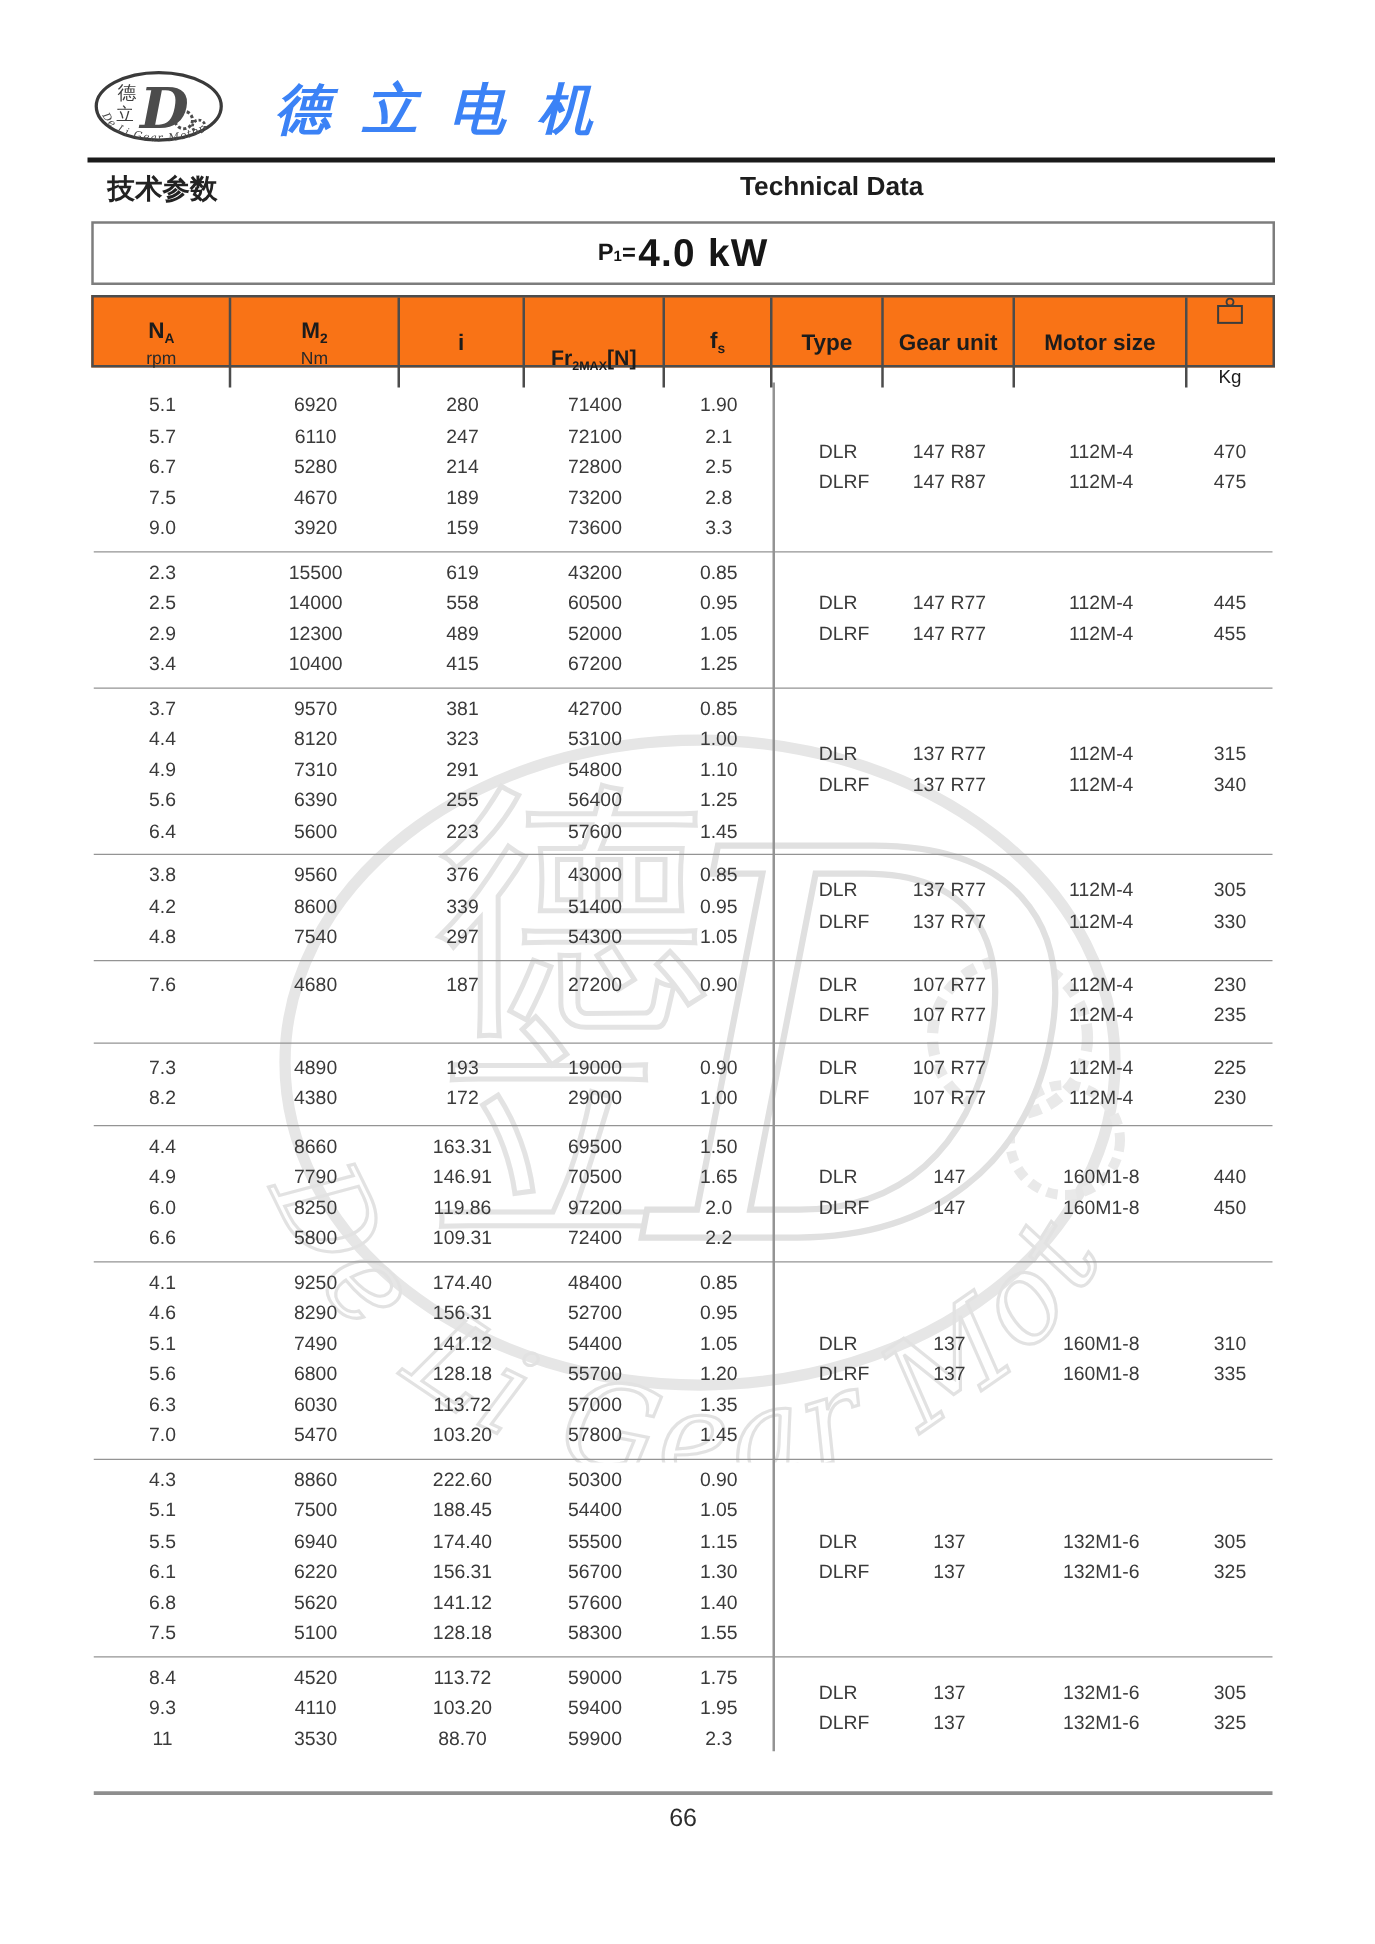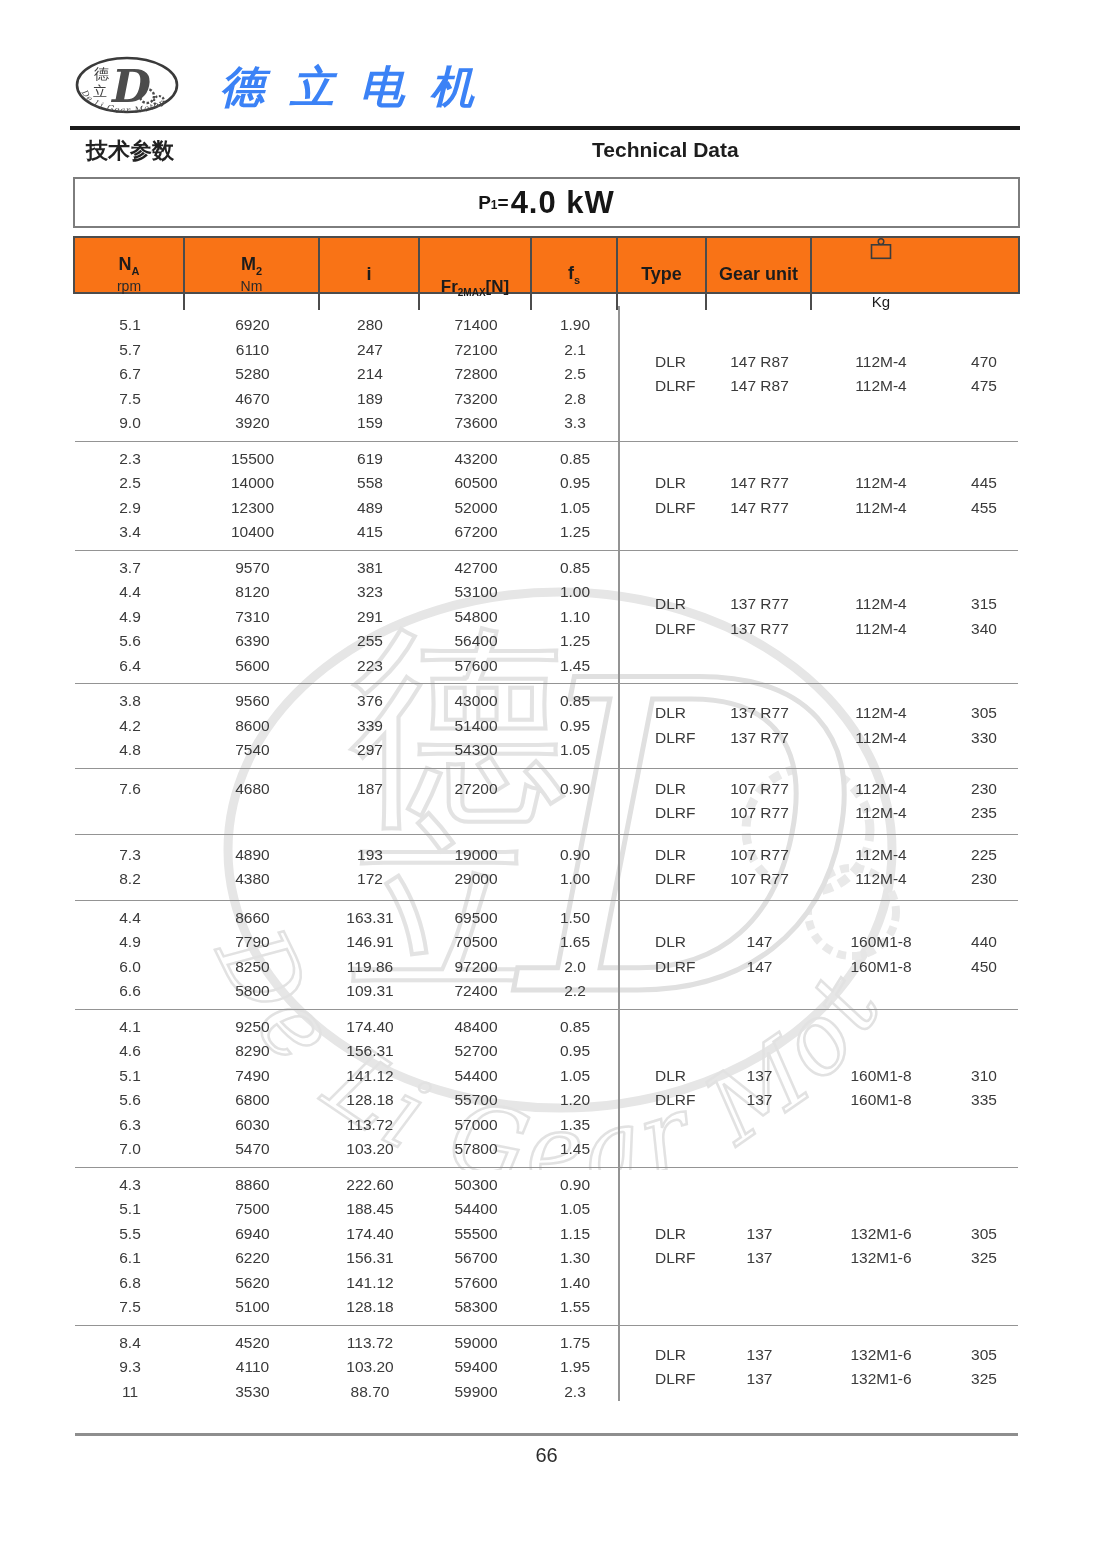--- a/index.html
+++ b/index.html
@@ -141,20 +141,23 @@
       <div class="th-main th-fr"><span>Fr</span><sub>2MAX</sub><span>[N]</span></div>
     </div>
     <div class="th">
       <div class="th-main"><span>f</span><sub>s</sub></div>
     </div>
     <div class="th">
       <div class="th-main">Type</div>
     </div>
     <div class="th">
       <div class="th-main">Gear unit</div>
+    </div>
+    <div class="th">
+      <div class="th-main">Motor size</div>
     </div>
     <div class="th">
       <svg class="kg-icon" width="28" height="22" viewBox="0 0 28 22">
         <circle cx="14" cy="3.6" r="2.8" fill="none" stroke="#3c3c3c" stroke-width="1.5"></circle>
         <rect x="4.5" y="6.8" width="19" height="13.5" fill="none" stroke="#3c3c3c" stroke-width="1.6"></rect>
       </svg>
       <span class="th-kg-label">Kg</span>
     </div>
   </div>
 

